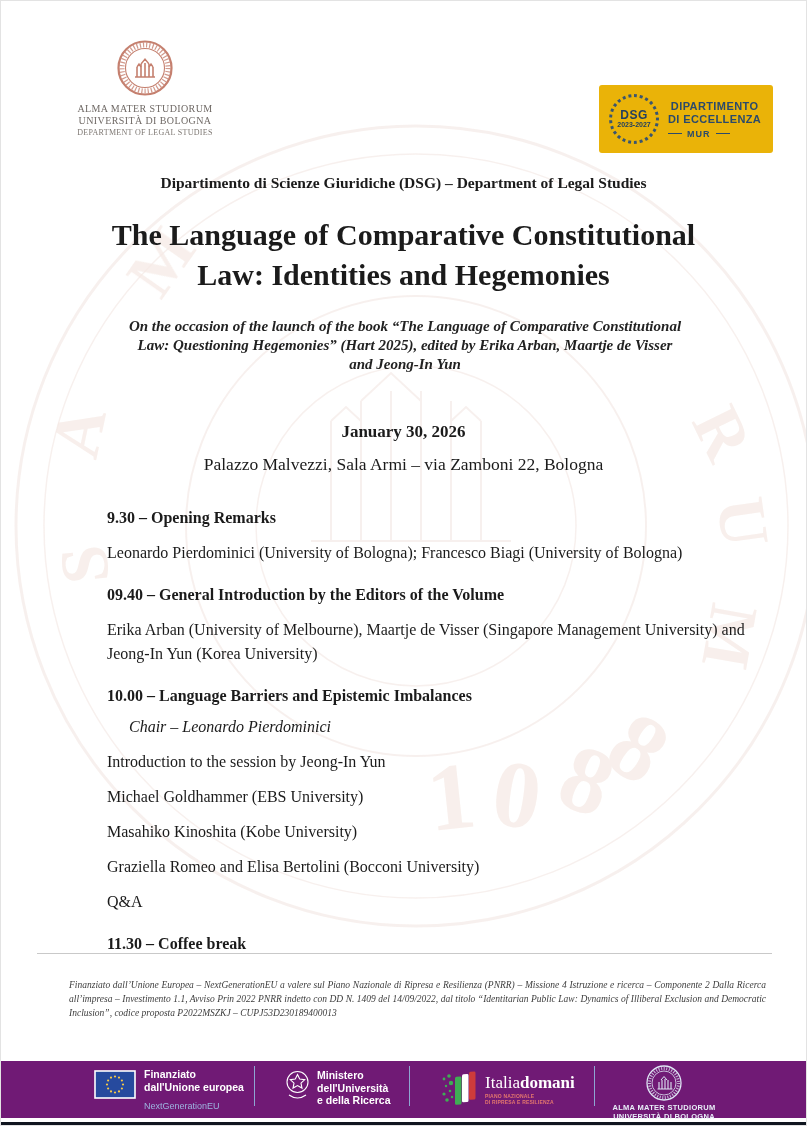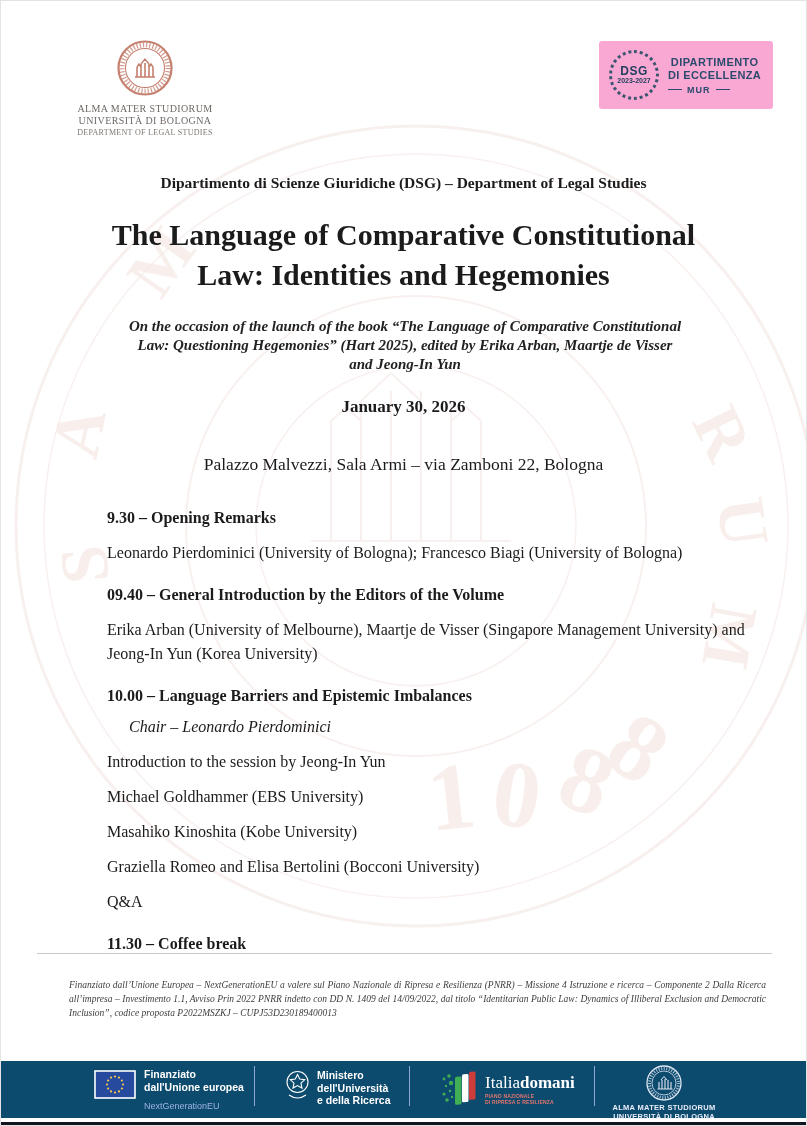--- a/index.html
+++ b/index.html
@@ -29,36 +29,36 @@
   .mur-row{display:flex;align-items:center;gap:5px;margin-top:3px;}
   .mur-row .bar{width:14px;height:1.5px;background:#2b4a6b;}
   .mur-row .mur{font-size:9px;letter-spacing:1px;}
   
   .dept-line{position:absolute;left:0;top:173px;width:100%;text-align:center;
     font-weight:bold;font-size:15.5px;}
   .title{position:absolute;left:0;top:214px;width:100%;text-align:center;
     font-weight:bold;font-size:30px;line-height:40px;}
   .subtitle{position:absolute;left:124px;top:316px;width:560px;text-align:center;
     font-style:italic;font-weight:600;font-size:15px;line-height:19px;color:#222;}
-  .date{position:absolute;left:0;top:396px;width:100%;text-align:center;
+  .date{position:absolute;left:0;top:421px;width:100%;text-align:center;
     font-weight:bold;font-size:17px;}
   .venue{position:absolute;left:0;top:453px;width:100%;text-align:center;font-size:17.5px;}
   
   .program{position:absolute;left:106px;top:505px;width:648px;font-size:16px;line-height:24px;}
   .program p{margin:0;}
   .p-slot{font-weight:bold;margin-top:18px !important;}
   .p-plain{margin-top:11px !important;}
   .p-chair{font-style:italic;margin-top:7px !important;padding-left:22px;}
   .program p:first-child{margin-top:0 !important;}
   
   .rule{position:absolute;left:36px;top:952px;width:735px;border-top:1px solid #c9c9c9;}
   .funding{position:absolute;left:68px;top:977px;width:697px;
     font-style:italic;font-size:9.5px;line-height:14px;color:#3d3d3d;text-align:justify;}
   
-  .footer-bar{position:absolute;left:0;top:1060px;width:807px;height:57px;background:#0c4a6e;
+  .footer-bar{position:absolute;left:0;top:1060px;width:807px;height:57px;background:#701a75;
     font-family:"Liberation Sans","DejaVu Sans",sans-serif;color:#fff;}
   .black-strip{position:absolute;left:0;top:1121px;width:807px;height:5px;background:#10151f;}
   .fdiv{position:absolute;top:5px;width:1px;height:40px;background:#8ea6d2;}
   .eu-flag{position:absolute;left:93px;top:9px;}
   .eu-text{position:absolute;left:143px;top:7px;font-size:10.5px;font-weight:bold;line-height:13px;}
   .eu-text .ngeu{font-weight:normal;font-size:9px;color:#9db4e0;margin-top:6px;}
   .mur-emblem{position:absolute;left:283px;top:8px;}
   .mur-text{position:absolute;left:316px;top:8px;font-size:10.5px;font-weight:bold;line-height:12.5px;}
   .it-icon{position:absolute;left:438px;top:9px;}
   .it-text{position:absolute;left:484px;top:13px;font-family:"Liberation Serif","DejaVu Serif",serif;
@@ -108,21 +108,21 @@
         <circle cx="29" cy="29" r="23" stroke-width="5" stroke-dasharray="1.2,2" opacity="0.8"></circle>
         <path d="M21 38 v-10 M25 38 v-13 M29 38 v-14 M33 38 v-13 M37 38 v-10 M19 38 h20" stroke-width="1.6"></path>
         <path d="M25 25 l4 -5 l4 5 M21 28 l2 -3 l2 3 M33 28 l2 -3 l2 3" stroke-width="1.4"></path>
       </g>
     </svg>
     <div class="unibo-l1">ALMA MATER STUDIORUM</div>
     <div class="unibo-l1">UNIVERSITÀ DI BOLOGNA</div>
     <div class="unibo-l3">DEPARTMENT OF LEGAL STUDIES</div>
   </div>
 
-  <div class="dsg-badge" style="background:#f9a8d4;">
+  <div class="dsg-badge" style="background:#eab308;margin-top:44px;">
     <div class="wreath">
       <span class="dsg">DSG</span>
       <span class="yrs">2023-2027</span>
     </div>
     <div class="dsg-text">
       <div class="t1">DIPARTIMENTO</div>
       <div class="t1">DI ECCELLENZA</div>
       <div class="mur-row">
         <span class="bar"></span>
         <span class="mur">MUR</span>

